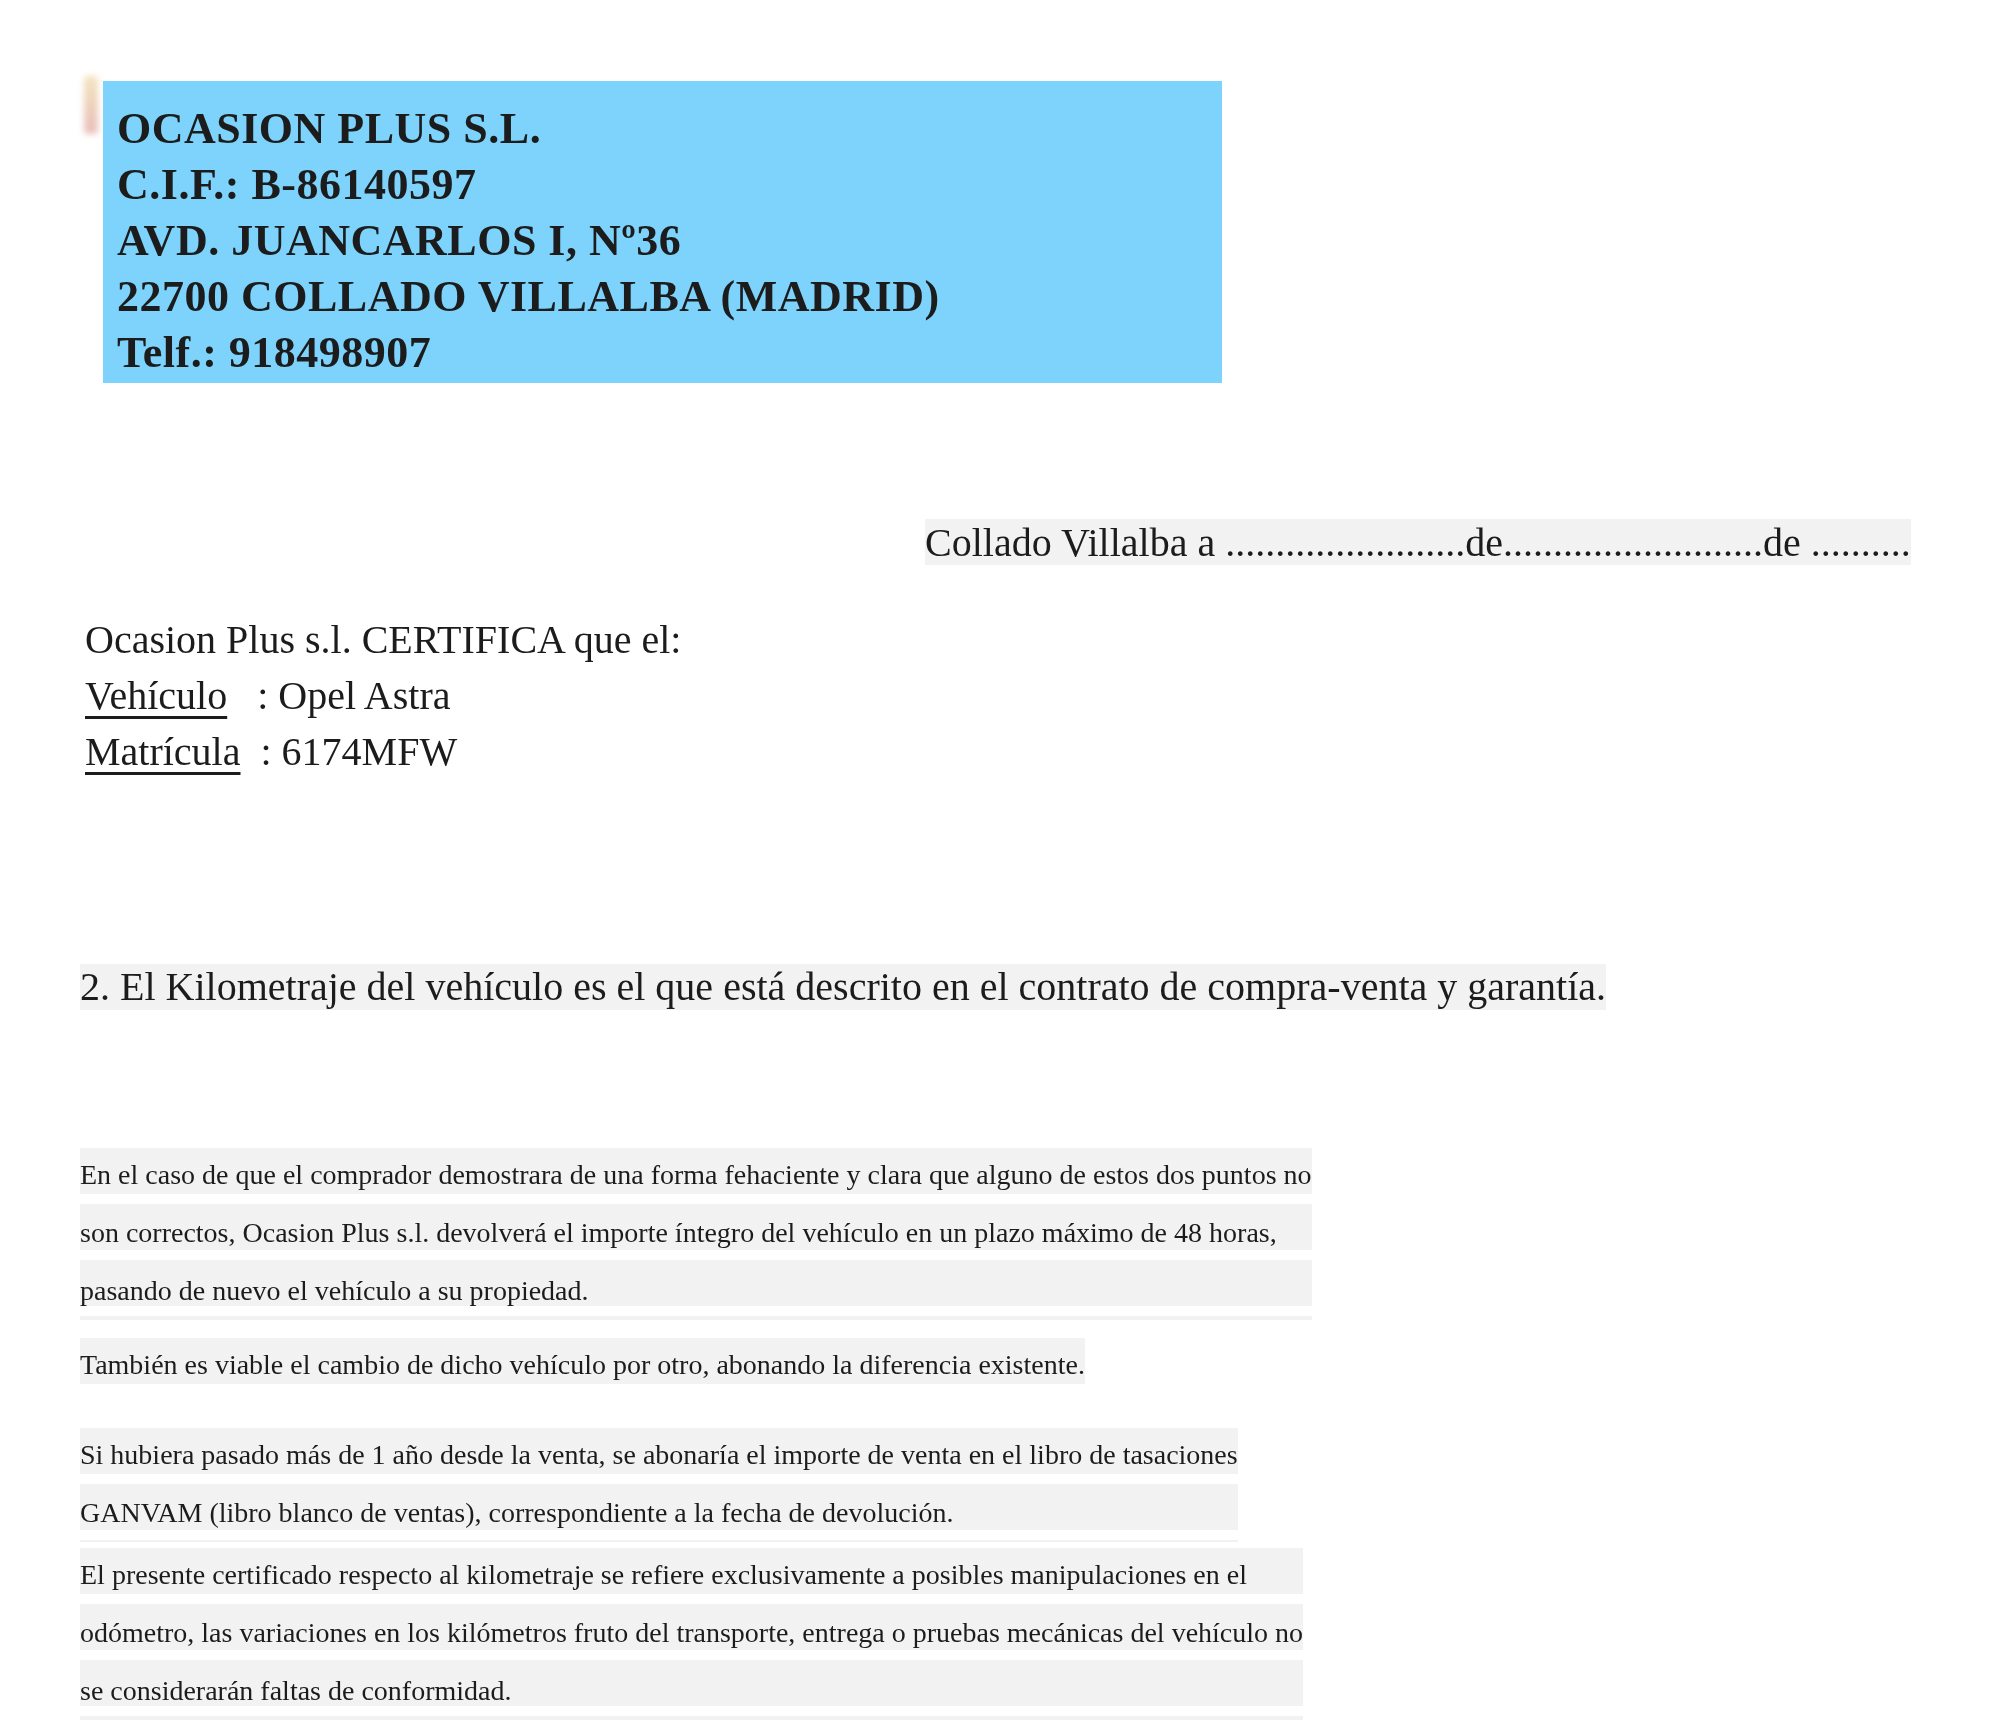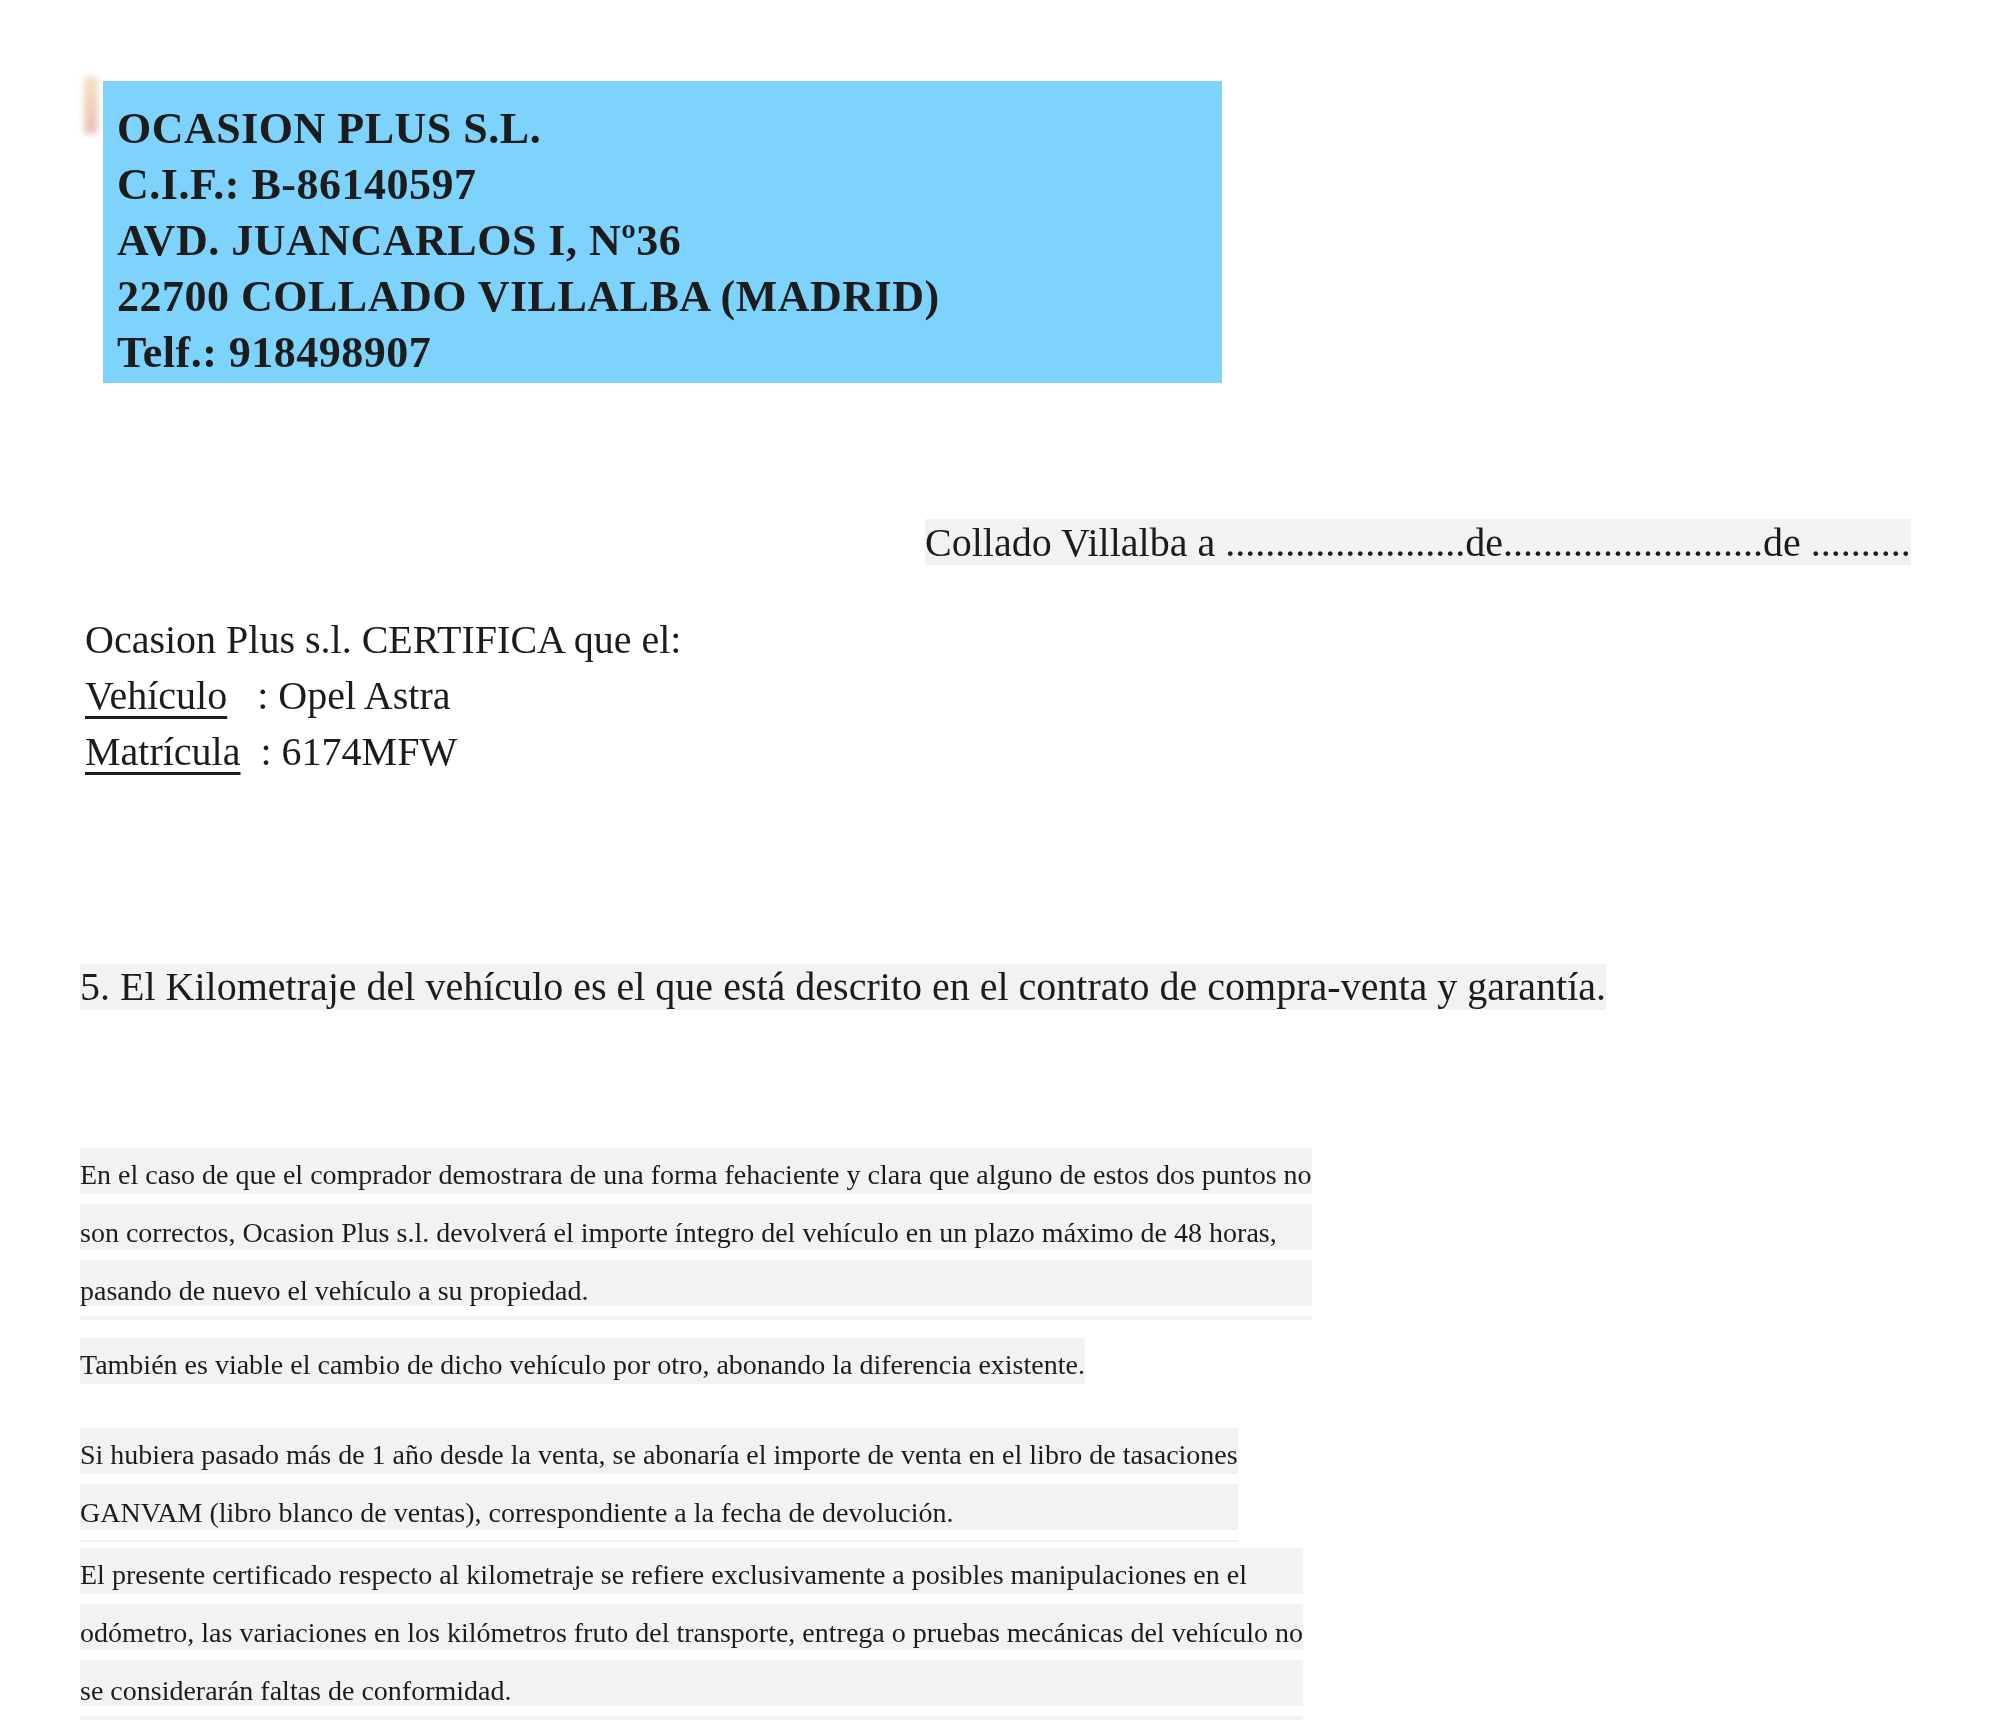--- a/index.html
+++ b/index.html
@@ -113,21 +113,21 @@
   </div>
 
   <div class="dateline scanband">Collado Villalba a ........................de..........................de ..........</div>
 
   <div class="cert-block">
     <div class="cert-line">Ocasion Plus s.l. CERTIFICA que el:</div>
     <div class="cert-line"><span class="cert-label">Vehículo</span><span>   : Opel Astra</span></div>
     <div class="cert-line"><span class="cert-label">Matrícula</span><span>  : 6174MFW</span></div>
   </div>
 
-  <div class="statement statement-2 scanband">5. El Kilometraje del vehículo es el que está descrito en el contrato de compra-venta y garantía.</div>
+  <div class="statement statement-2 scanband">2. El Kilometraje del vehículo es el que está descrito en el contrato de compra-venta y garantía.</div>
 
   <div class="para para-1 scanband">En el caso de que el comprador demostrara de una forma fehaciente y clara que alguno de estos dos puntos no
 son correctos, Ocasion Plus s.l. devolverá el importe íntegro del vehículo en un plazo máximo de 48 horas,
 pasando de nuevo el vehículo a su propiedad.</div>
   <div class="para para-2 scanband">También es viable el cambio de dicho vehículo por otro, abonando la diferencia existente.</div>
   <div class="para para-3 scanband">Si hubiera pasado más de 1 año desde la venta, se abonaría el importe de venta en el libro de tasaciones
 GANVAM (libro blanco de ventas), correspondiente a la fecha de devolución.</div>
   <div class="para para-4 scanband">El presente certificado respecto al kilometraje se refiere exclusivamente a posibles manipulaciones en el
 odómetro, las variaciones en los kilómetros fruto del transporte, entrega o pruebas mecánicas del vehículo no
 se considerarán faltas de conformidad.</div>

